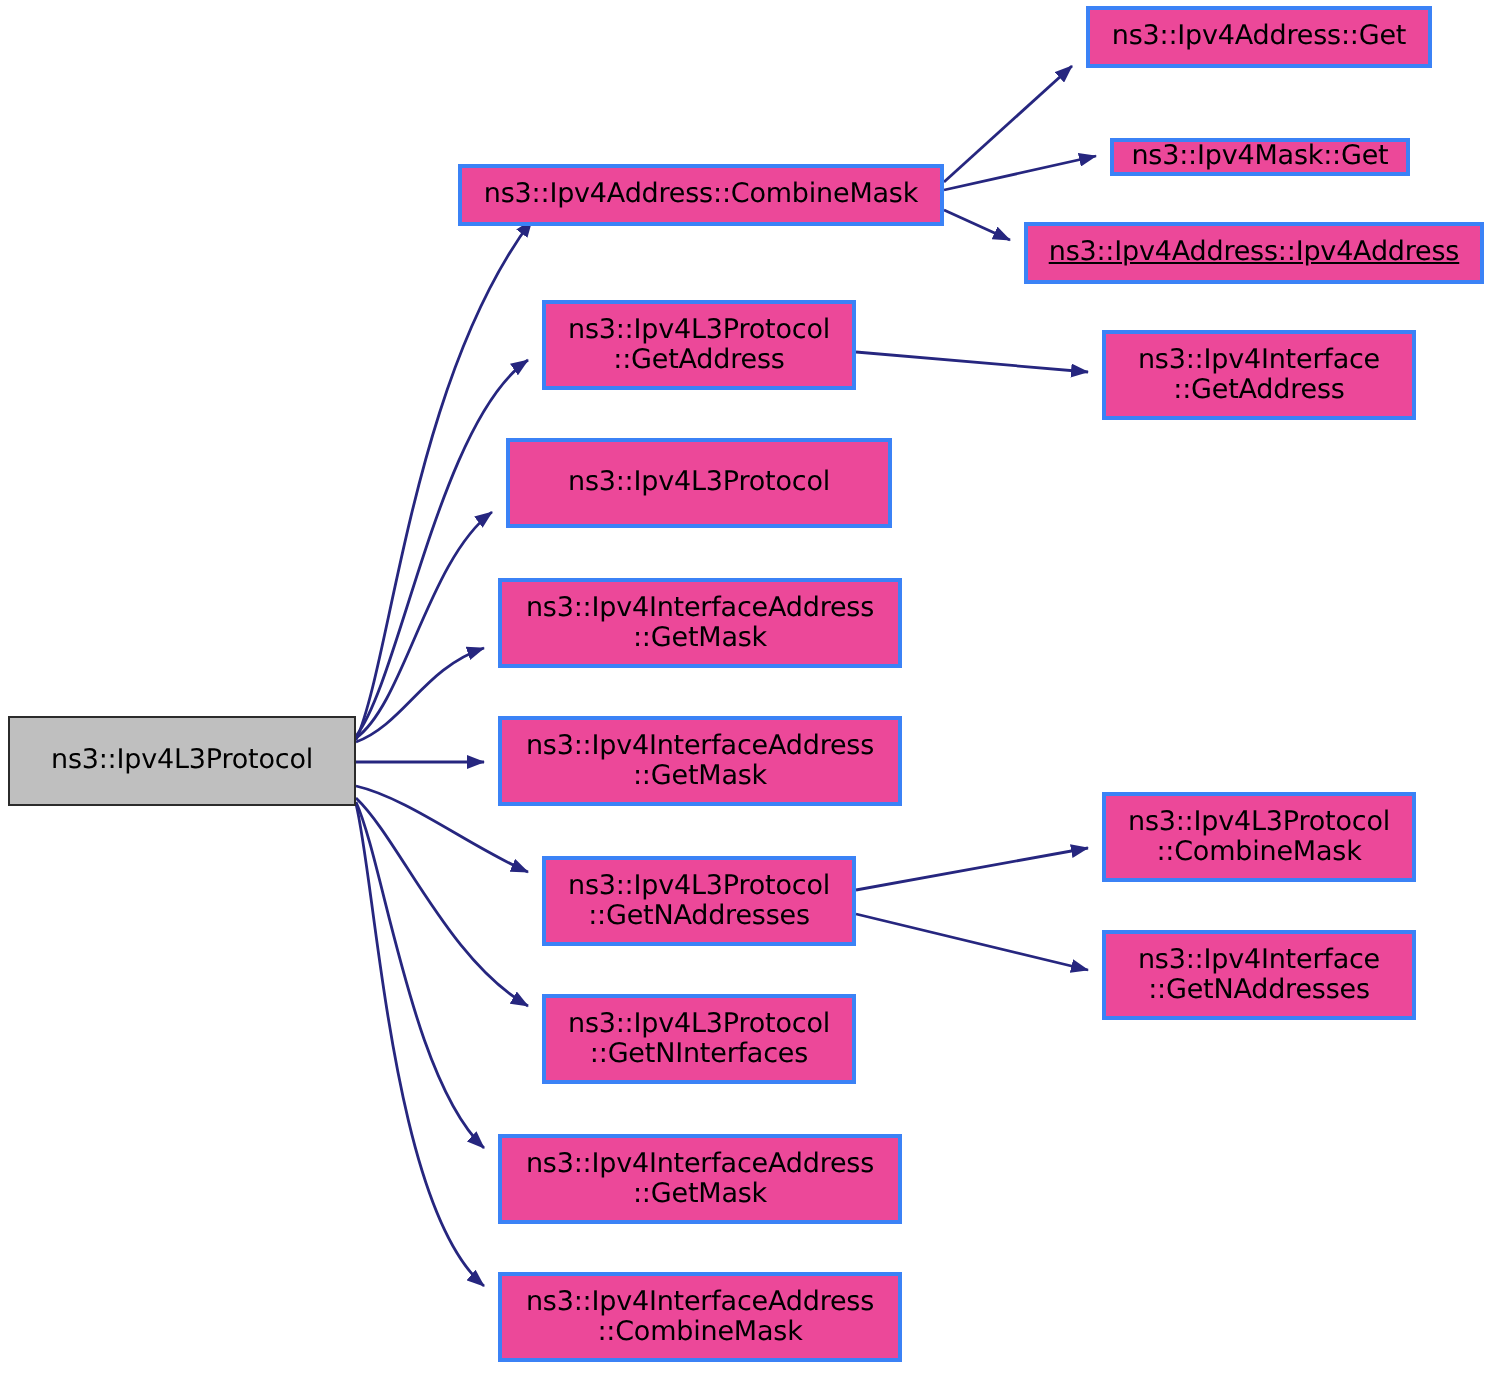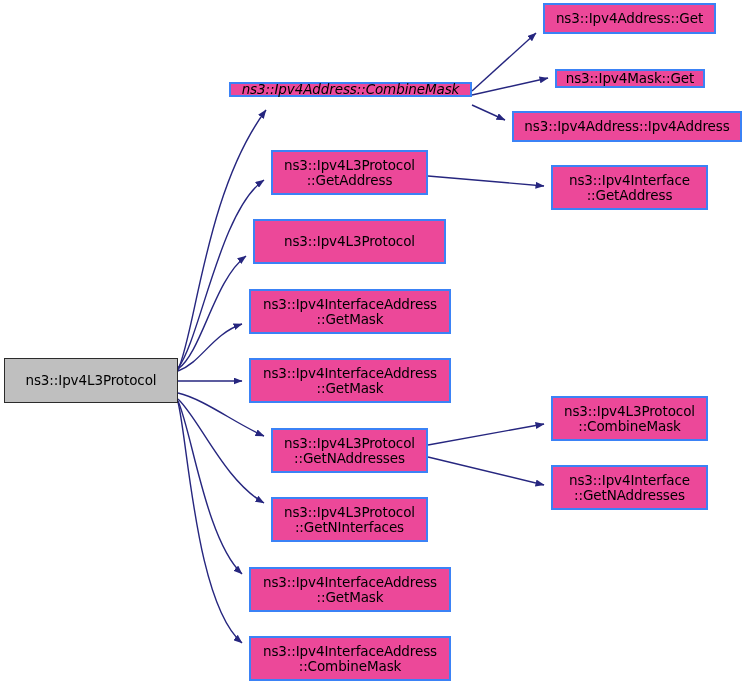--- a/index.html
+++ b/index.html
@@ -72,30 +72,30 @@
         <path d="M472,95 L548,78" fill="none" stroke="#26267f" stroke-width="1.4" marker-end="url(#arrowhead)"></path>
         <path d="M472,105 L505,120" fill="none" stroke="#26267f" stroke-width="1.4" marker-end="url(#arrowhead)"></path>
         <path d="M428,176 L544,186" fill="none" stroke="#26267f" stroke-width="1.4" marker-end="url(#arrowhead)"></path>
         <path d="M428,445 L544,424" fill="none" stroke="#26267f" stroke-width="1.4" marker-end="url(#arrowhead)"></path>
         <path d="M428,457 L544,485" fill="none" stroke="#26267f" stroke-width="1.4" marker-end="url(#arrowhead)"></path>
       </g>
   </svg>
 
   <div id="nodes-group">
       <div class="gnode root" style="left: 4px; top: 358px; width: 174px; height: 45px;"><span class="nl">ns3::Ipv4L3Protocol</span></div>
-      <div class="gnode" style="left: 229px; top: 82px; width: 243px; height: 15px; font-style: italic;"><span class="nl">ns3::Ipv4Address::CombineMask</span></div>
+      <div class="gnode" style="left: 229px; top: 82px; width: 243px; height: 31px;"><span class="nl">ns3::Ipv4Address::CombineMask</span></div>
       <div class="gnode" style="left: 271px; top: 150px; width: 157px; height: 45px;"><span class="nl">ns3::Ipv4L3Protocol</span><span class="nl">::GetAddress</span></div>
       <div class="gnode" style="left: 253px; top: 219px; width: 193px; height: 45px;"><span class="nl">ns3::Ipv4L3Protocol</span></div>
       <div class="gnode" style="left: 249px; top: 289px; width: 202px; height: 45px;"><span class="nl">ns3::Ipv4InterfaceAddress</span><span class="nl">::GetMask</span></div>
       <div class="gnode" style="left: 249px; top: 358px; width: 202px; height: 45px;"><span class="nl">ns3::Ipv4InterfaceAddress</span><span class="nl">::GetMask</span></div>
       <div class="gnode" style="left: 271px; top: 428px; width: 157px; height: 45px;"><span class="nl">ns3::Ipv4L3Protocol</span><span class="nl">::GetNAddresses</span></div>
       <div class="gnode" style="left: 271px; top: 497px; width: 157px; height: 45px;"><span class="nl">ns3::Ipv4L3Protocol</span><span class="nl">::GetNInterfaces</span></div>
       <div class="gnode" style="left: 249px; top: 567px; width: 202px; height: 45px;"><span class="nl">ns3::Ipv4InterfaceAddress</span><span class="nl">::GetMask</span></div>
       <div class="gnode" style="left: 249px; top: 636px; width: 202px; height: 45px;"><span class="nl">ns3::Ipv4InterfaceAddress</span><span class="nl">::CombineMask</span></div>
       <div class="gnode" style="left: 543px; top: 3px; width: 173px; height: 31px;"><span class="nl">ns3::Ipv4Address::Get</span></div>
       <div class="gnode" style="left: 555px; top: 59px; width: 150px; height: 19px; margin-top: 10px;"><span class="nl">ns3::Ipv4Mask::Get</span></div>
-      <div class="gnode" style="left: 512px; top: 111px; width: 230px; height: 31px;"><span class="nl">ns3::Ipv4Address::Ipv4Address</span></div>
+      <div class="gnode" style="left: 512px; top: 111px; width: 230px; height: 31px; text-decoration: underline;"><span class="nl">ns3::Ipv4Address::Ipv4Address</span></div>
       <div class="gnode" style="left: 551px; top: 165px; width: 157px; height: 45px;"><span class="nl">ns3::Ipv4Interface</span><span class="nl">::GetAddress</span></div>
       <div class="gnode" style="left: 551px; top: 396px; width: 157px; height: 45px;"><span class="nl">ns3::Ipv4L3Protocol</span><span class="nl">::CombineMask</span></div>
       <div class="gnode" style="left: 551px; top: 465px; width: 157px; height: 45px;"><span class="nl">ns3::Ipv4Interface</span><span class="nl">::GetNAddresses</span></div>
     </div>
 
 </div>
 
 </body></html>

